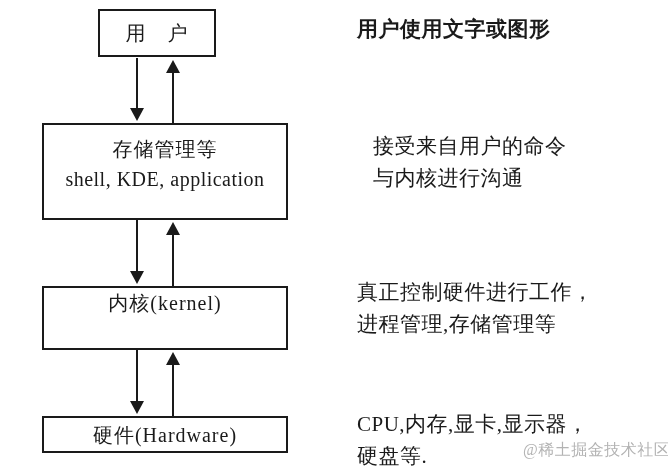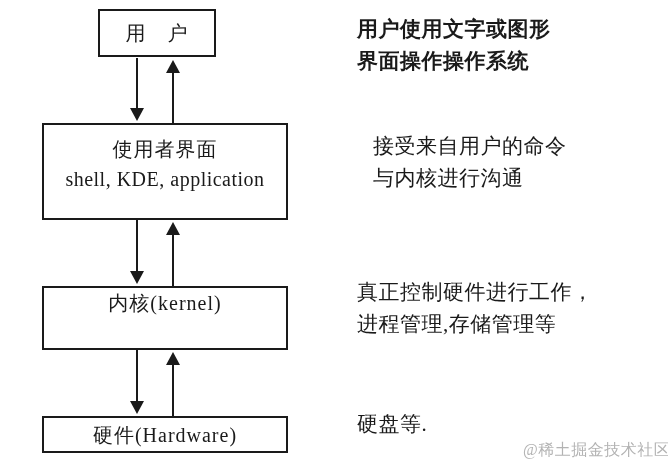--- a/index.html
+++ b/index.html
@@ -92,21 +92,21 @@
 </head>
 <body>
 
 <div class="canvas">
 
   <div class="box box-user">
     <div class="box-line">用　户</div>
   </div>
 
   <div class="box box-ui">
-    <div class="box-line">使用者界面</div>
+    <div class="box-line">存储管理等</div>
     <div class="box-line sub">shell, KDE, application</div>
   </div>
 
   <div class="box box-kernel">
     <div class="box-line">内核(kernel)</div>
   </div>
 
   <div class="box box-hw">
     <div class="box-line">硬件(Hardware)</div>
   </div>
@@ -133,32 +133,32 @@
     <div class="shaft"></div>
     <div class="head-down"></div>
   </div>
   <div class="arrow a-up a-row3u">
     <div class="head-up"></div>
     <div class="shaft"></div>
   </div>
 
   <div class="desc d1">
     <div>用户使用文字或图形</div>
-    <div>界面操作操作系统</div>
   </div>
 
   <div class="desc d2">
     <div>接受来自用户的命令</div>
     <div>与内核进行沟通</div>
   </div>
 
   <div class="desc d3">
     <div>真正控制硬件进行工作，</div>
     <div>进程管理,存储管理等</div>
   </div>
 
   <div class="desc d4">
+    <div>CPU,内存,显卡,显示器，</div>
     <div>硬盘等.</div>
   </div>
 
   <div class="watermark">@稀土掘金技术社区</div>
 
 </div>
 
 </body></html>

